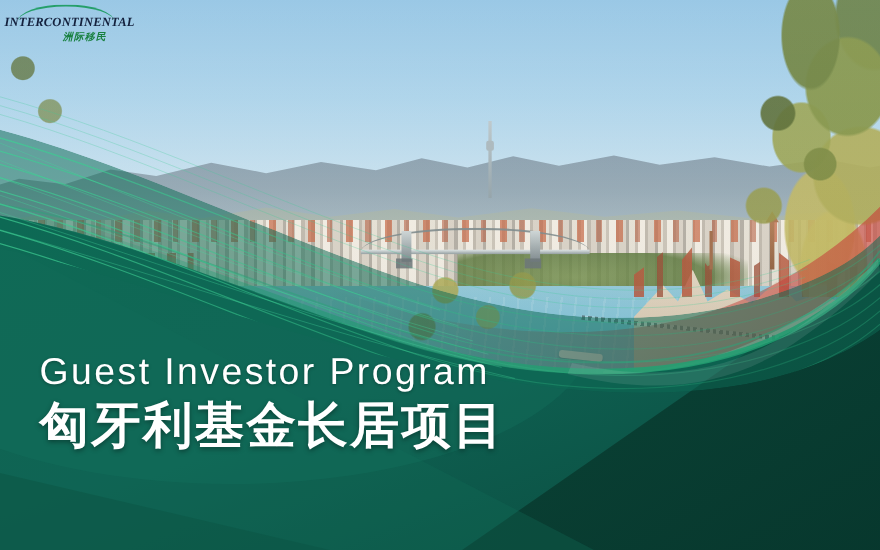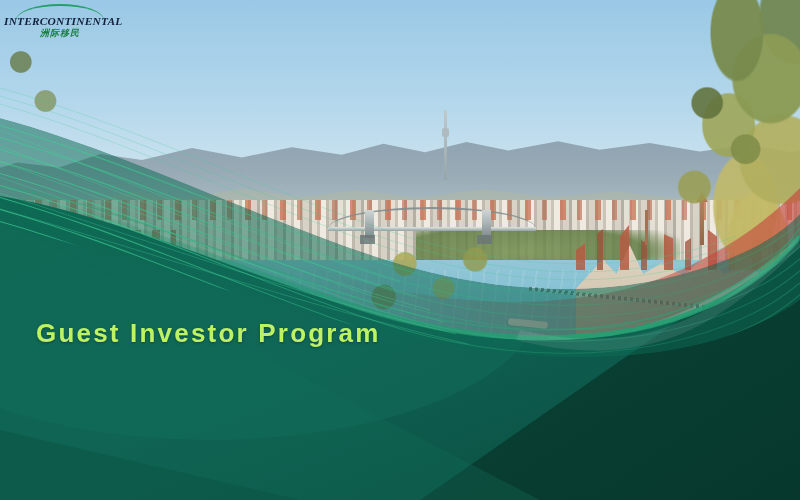--- a/index.html
+++ b/index.html
@@ -147,23 +147,23 @@
   .photo-tone{position:absolute;inset:0;
       background:linear-gradient(180deg, rgba(255,245,225,.10) 0%, rgba(255,235,200,.06) 45%, rgba(0,40,60,.06) 100%);}
 
   
   .wave-layer{position:absolute;inset:0;}
   .wave-svg{position:absolute;inset:0;width:800px;height:500px;display:block;}
 
   
   .headline{position:absolute;left:36px;top:318px;width:640px;}
   .title-en{
-    color:#bef264;
-    font-size:26px;
-    font-weight:700;
+    color:#ffffff;
+    font-size:34px;
+    font-weight:400;
     letter-spacing:2.2px;
     line-height:1.18;
     text-shadow:0 1px 3px rgba(0,0,0,.30);
     white-space:nowrap;
   }
   .title-cn{
     color:#ffffff;
     font-size:45px;
     font-weight:bold;
     letter-spacing:2px;
@@ -174,21 +174,21 @@
   }
 
   
   .logo{position:absolute;left:4px;top:4px;width:112px;height:36px;font-style:italic;}
   .logo-arc{position:absolute;left:12px;top:0;width:88px;height:16px;
      border-top:2px solid #1f9d63;border-radius:50% 50% 0 0 / 100% 100% 0 0;
      opacity:.95;}
   .logo-word{position:absolute;left:0;top:11px;width:112px;text-align:center;
      font-size:11.4px;font-weight:700;letter-spacing:.2px;color:#14213d;
      font-family:"Liberation Serif","DejaVu Serif",serif;}
-  .logo-cn{position:absolute;left:0;top:23px;width:112px;text-align:center;
+  .logo-cn{position:absolute;left:17px;top:23px;width:112px;text-align:center;
      font-size:9px;font-weight:700;letter-spacing:1px;color:#18803f;}
 </style>
 </head>
 <body>
 
 <div class="banner">
 
   <div class="photo">
     <div class="sky"></div>
     <div class="hills-far"></div>
@@ -360,15 +360,16 @@
   </div>
 
   <div class="logo">
     <div class="logo-arc"></div>
     <div class="logo-word">INTERCONTINENTAL</div>
     <div class="logo-cn">洲际移民</div>
   </div>
 
   <div class="headline">
     <div class="title-en">Guest Investor Program</div>
+    <div class="title-cn">匈牙利基金长居项目</div>
   </div>
 
 </div>
 
 </body></html>

